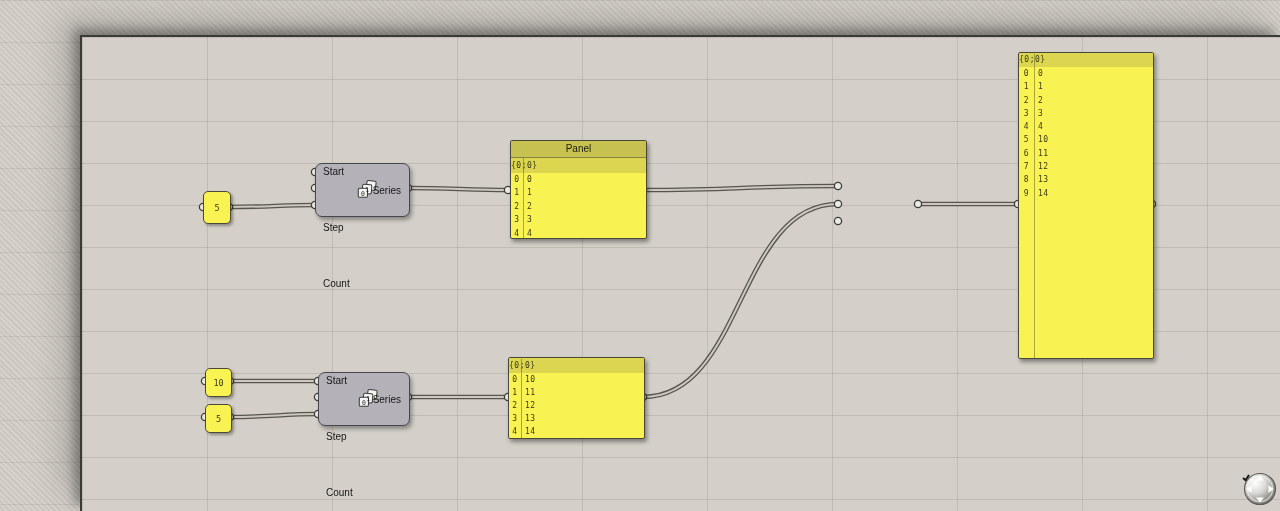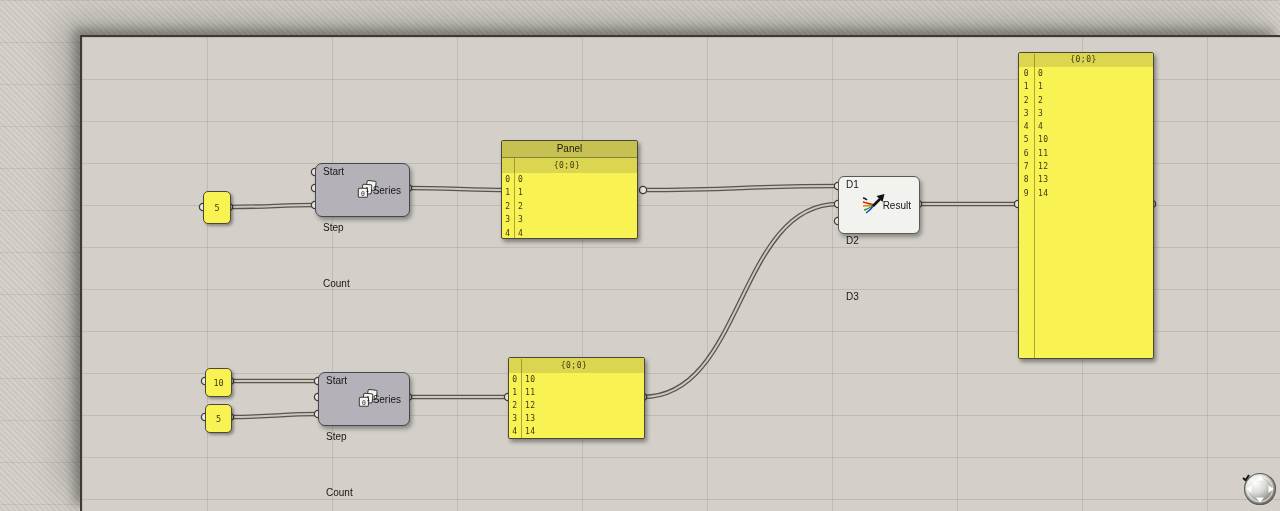--- a/index.html
+++ b/index.html
@@ -54,21 +54,21 @@
 
   
   .panel{
     position:absolute;z-index:2;overflow:hidden;
     background:#f9f253;border:1.5px solid #4a4838;border-radius:2px;
     box-shadow:2px 3px 4px rgba(0,0,0,0.40);
     font-family:"DejaVu Sans Mono",monospace;color:#3b3a15;
   }
   .panel .title{height:16px;line-height:16px;text-align:center;background:#c6c150;
     border-bottom:1px solid #87833c;font-family:"Liberation Sans",sans-serif;font-size:10px;color:#1d1d10;}
-  .panel .path{height:15px;line-height:15px;text-align:center;padding-right:5px;background:#dbd550;font-size:8px;letter-spacing:0.5px;}
+  .panel .path{height:15px;line-height:15px;text-align:left;padding-right:5px;background:#dbd550;font-size:8px;letter-spacing:0.5px;}
   .panel .divider{position:absolute;width:1px;background:rgba(110,105,35,0.55);z-index:3;}
   .panel .rows{position:relative;}
   .prow{display:flex;font-size:8px;letter-spacing:0.5px;}
   .prow .pidx{text-align:center;}
   .prow .pval{padding-left:4px;}
   .rows-13 .prow{height:13px;line-height:13px;}
   .rows-134 .prow{height:13.4px;line-height:13.4px;}
   .rows-133 .prow{height:13.3px;line-height:13.3px;}
   .pidx-12{width:12px;} .pidx-15{width:15px;}
   .div-12{left:12px;} .div-15{left:15px;}
@@ -158,21 +158,21 @@
           <rect x="11.5" y="2" width="10" height="10" rx="1.5" transform="rotate(8 16.5 7)"></rect>
           <rect x="7" y="6" width="10" height="10" rx="1.5" transform="rotate(4 12 11)"></rect>
           <rect x="2.5" y="10" width="10" height="10" rx="1.5"></rect>
         </g>
         <text x="10" y="14.5" font-size="7" fill="#222" font-family="DejaVu Sans Mono,monospace">1</text>
         <text x="5.5" y="18.5" font-size="7" fill="#222" font-family="DejaVu Sans Mono,monospace">0</text>
       </svg>
       <span class="out-label">Series</span>
     </div>
 
-    <div class="panel" style="left:419px;top:103px;width:135px;height:97px;">
+    <div class="panel" style="left:428px;top:103px;width:135px;height:97px;">
       <div class="title">Panel</div>
       <div class="path">{0;0}</div>
       <div class="divider div-12" style="top:17px;bottom:0;"></div>
       <div class="rows rows-134">
 
       <div class="prow">
           <span class="pidx pidx-12">0</span>
           <span class="pval">0</span>
         </div>
           <div class="prow">
@@ -240,37 +240,20 @@
           <span class="pidx pidx-12">3</span>
           <span class="pval">13</span>
         </div>
           <div class="prow">
           <span class="pidx pidx-12">4</span>
           <span class="pval">14</span>
         </div>
         </div>
     </div>
 
-    <div class="comp white" style="left:756px;top:139px;width:80px;height:56px;">
-      <div class="in-col">
-        <span class="in-label">D1</span>
-        <span class="in-label">D2</span>
-        <span class="in-label">D3</span>
-      </div>
-      <svg class="mid-icon" style="left:22px;" width="26" height="24" viewBox="0 0 26 24">
-        <path d="M2,5 C4,5 5,6 6,7" stroke="#111" stroke-width="1.4" fill="none"></path>
-        <path d="M2,9 C6,10 9,11 13,12" stroke="#cc2200" stroke-width="1.5" fill="none"></path>
-        <path d="M2,13 C6,13 9,12.5 13,12" stroke="#dd8800" stroke-width="1.5" fill="none"></path>
-        <path d="M3,17 C7,16 10,14 13,12" stroke="#229922" stroke-width="1.5" fill="none"></path>
-        <path d="M5,20 C8,18 11,15 13,12" stroke="#2244cc" stroke-width="1.5" fill="none"></path>
-        <path d="M12,13 L19,6" stroke="#111" stroke-width="2.6" fill="none"></path>
-        <polygon points="15.5,3 23.5,1 21.5,9" fill="#111"></polygon>
-      </svg>
-      <span class="out-label">Result</span>
-    </div>
 
     <div class="panel" style="left:936px;top:15px;width:134px;height:305px;">
       <div class="path" style="height:14px;line-height:14px;">{0;0}</div>
       <div class="divider div-15" style="top:1px;bottom:0;"></div>
       <div class="rows rows-133">
 
       <div class="prow">
           <span class="pidx pidx-15">0</span>
           <span class="pval">0</span>
         </div>

